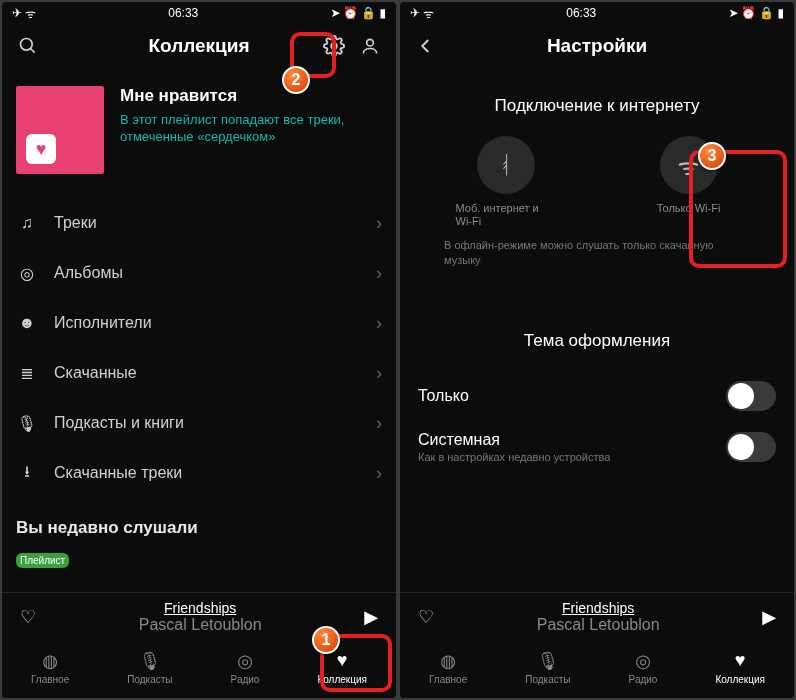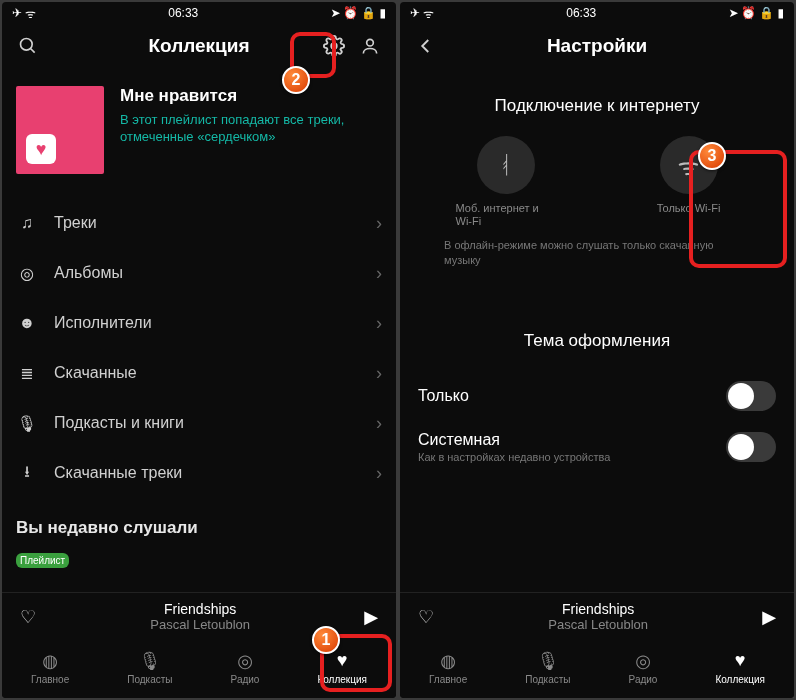--- a/index.html
+++ b/index.html
@@ -56,22 +56,22 @@
 
   .recent-title { font-size:17px; font-weight:600; margin-top:20px; margin-bottom:12px; color:#e8e8e8;}
   .recent-chip { display:inline-block; background:#3aa03e; color:#fff; font-size:10px; padding:2px 4px; border-radius:6px;}
 
   .nowplaying {
     height: 48px; display:flex; align-items:center; padding: 0 18px; gap:14px;
     border-top: 1px solid #222;
   }
   .np-heart { font-size:18px; color:#d0d0d0;}
   .np-text { flex:1; text-align:center;}
-  .np-text .t { font-size:14px; }
-  .np-text .a { font-size:13px; color:#888;}
+  .np-text .t { font-size:14px;text-decoration:underline; }
+  .np-text .a { font-size:16px; color:#888;}
   .np-play { font-size:18px;}
 
   .tabbar {
     height: 58px; display:flex; justify-content:space-around; align-items:center;
     background:#0c0c0c; padding-bottom: 4px;
   }
   .tab { display:flex; flex-direction:column; align-items:center; gap:2px; color:#8a8a8a; font-size:10px;}
   .tab.active { color:#fff; }
   .tab .ticon { height:22px; display:flex; align-items:center; justify-content:center; font-size:18px;}
 

